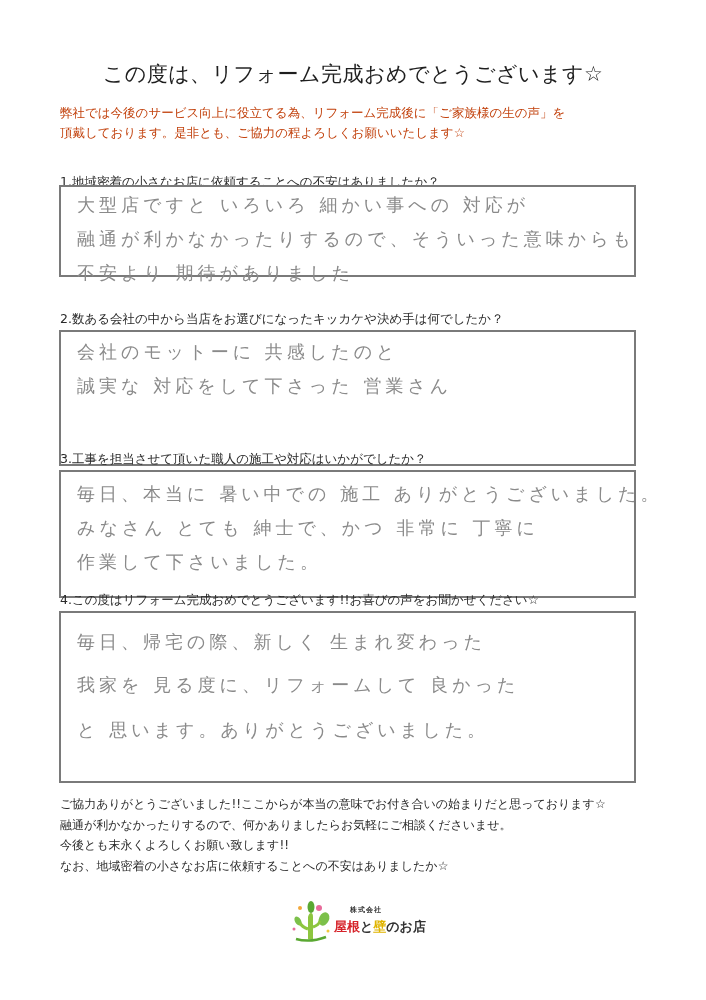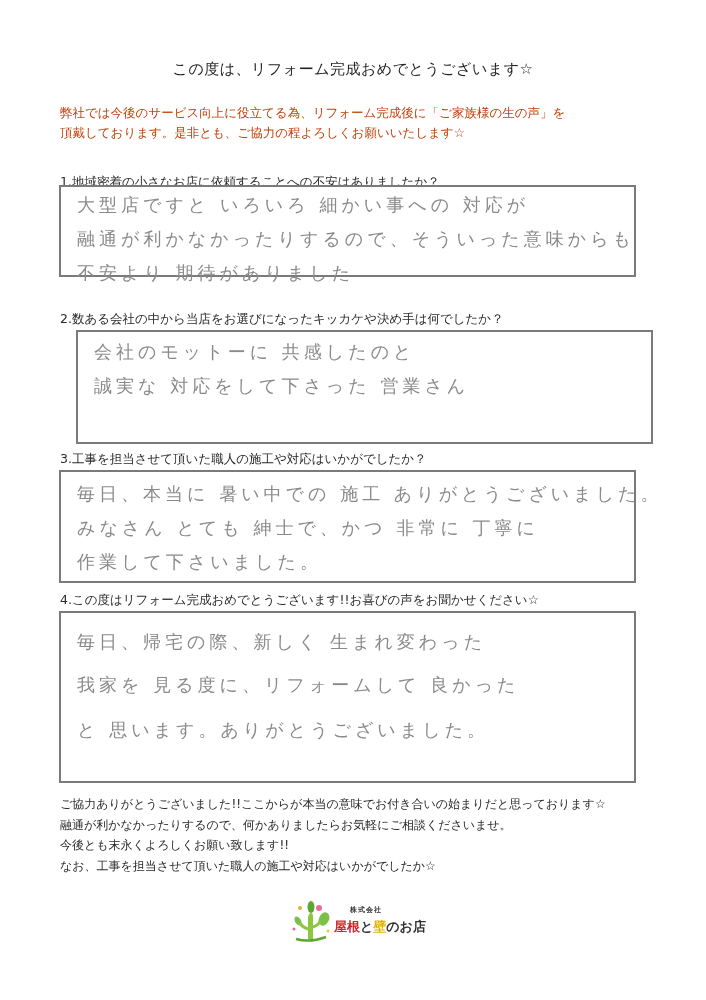--- a/index.html
+++ b/index.html
@@ -3,21 +3,21 @@
 <meta charset="utf-8">
 <style>
   html, body { margin: 0; padding: 0; background: #ffffff; }
   body {
     width: 706px; height: 1000px; position: relative; overflow: hidden;
     font-family: "DejaVu Sans", "Liberation Sans", sans-serif;
     color: #222;
   }
   .title {
     position: absolute; left: 0; width: 706px; top: 60px;
-    text-align: center; font-size: 15px; color: #1e1e1e; letter-spacing: 0.5px;
+    text-align: center; font-size: 21px; color: #1e1e1e; letter-spacing: 0.5px;
   }
   .intro {
     position: absolute; left: 60px; top: 103px; font-size: 12.5px; line-height: 20px; color: #c2410c;
   }
   .q-label {
     position: absolute; left: 60px; font-size: 12.5px; color: #2a2a2a;
   }
   .answer-box {
     position: absolute; left: 59px; width: 577px;
     border: 2px solid #7a7a7a; box-sizing: border-box; background: #fff;
@@ -55,44 +55,44 @@
 </div>
 
 <div class="q-label" style="top:174px;">1.地域密着の小さなお店に依頼することへの不安はありましたか？</div>
 <div class="answer-box" style="top:185px; height:92px;">
   <div class="hw-line" style="top:6px;">大型店ですと いろいろ 細かい事への 対応が</div>
   <div class="hw-line" style="top:40px;">融通が利かなかったりするので、そういった意味からも</div>
   <div class="hw-line" style="top:74px;">不安より 期待がありました</div>
 </div>
 
 <div class="q-label" style="top:311px;">2.数ある会社の中から当店をお選びになったキッカケや決め手は何でしたか？</div>
-<div class="answer-box" style="top:330px; height:114px;margin-left:17px;">
+<div class="answer-box" style="top:330px; height:136px;">
   <div class="hw-line" style="top:8px;">会社のモットーに 共感したのと</div>
   <div class="hw-line" style="top:42px;">誠実な 対応をして下さった 営業さん</div>
 </div>
 
 <div class="q-label" style="top:451px;">3.工事を担当させて頂いた職人の施工や対応はいかがでしたか？</div>
-<div class="answer-box" style="top:470px; height:113px;text-align:right;">
+<div class="answer-box" style="top:470px; height:128px;text-align:right;">
   <div class="hw-line" style="top:10px;">毎日、本当に 暑い中での 施工 ありがとうございました。</div>
   <div class="hw-line" style="top:44px;">みなさん とても 紳士で、かつ 非常に 丁寧に</div>
   <div class="hw-line" style="top:78px;">作業して下さいました。</div>
 </div>
 
 <div class="q-label" style="top:592px;">4.この度はリフォーム完成おめでとうございます!!お喜びの声をお聞かせください☆</div>
 <div class="answer-box" style="top:611px; height:172px;">
   <div class="hw-line" style="top:17px;">毎日、帰宅の際、新しく 生まれ変わった</div>
   <div class="hw-line" style="top:60px;">我家を 見る度に、リフォームして 良かった</div>
   <div class="hw-line" style="top:105px;">と 思います。ありがとうございました。</div>
 </div>
 
 <div class="outro">
   <div>ご協力ありがとうございました!!ここからが本当の意味でお付き合いの始まりだと思っております☆</div>
   <div>融通が利かなかったりするので、何かありましたらお気軽にご相談くださいませ。</div>
   <div>今後とも末永くよろしくお願い致します!!</div>
-  <div>なお、工事を担当させて頂いた職人の施工や対応はいかがでしたか☆</div>
+  <div>なお、地域密着の小さなお店に依頼することへの不安はありましたか☆</div>
 </div>
 
 <div class="logo">
   <svg class="logo-mark" viewBox="0 0 46 44">
     <ellipse cx="23" cy="8" rx="3.5" ry="6" fill="#5aa832"></ellipse>
     <ellipse cx="36" cy="20" rx="5" ry="7" fill="#7cc04a" transform="rotate(25 36 20)"></ellipse>
     <ellipse cx="10" cy="22" rx="3" ry="5" fill="#7cc04a" transform="rotate(-30 10 22)"></ellipse>
     <path d="M20 40 L20 18 Q21 14 23 14 Q25 14 25 18 L25 40 Z" fill="#8dc63f"></path>
     <path d="M20 30 Q14 28 12 24" stroke="#8dc63f" stroke-width="3" fill="none"></path>
     <path d="M25 28 Q31 26 32 22" stroke="#8dc63f" stroke-width="3" fill="none"></path>

